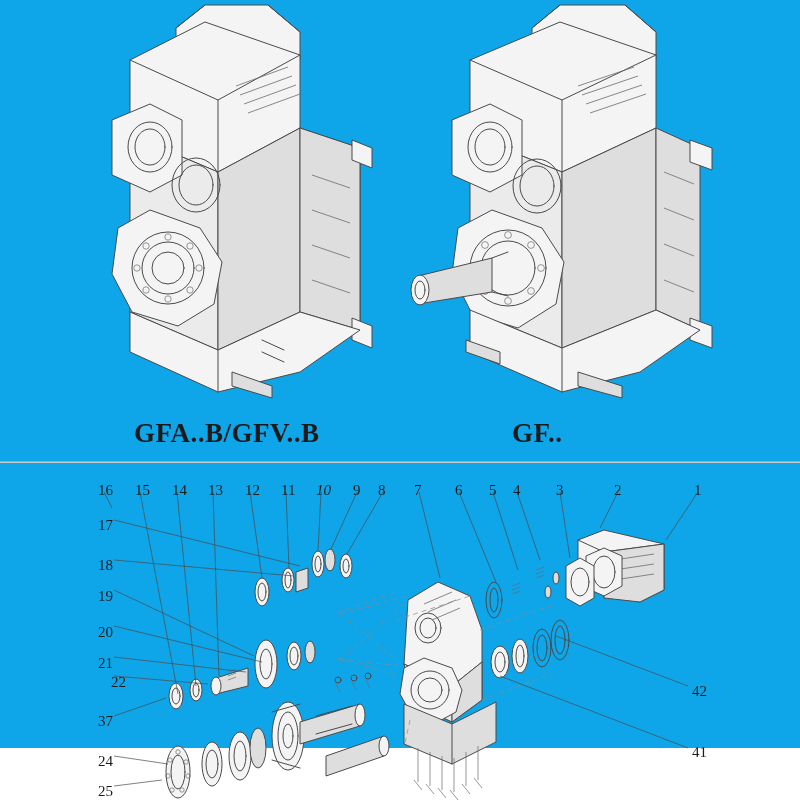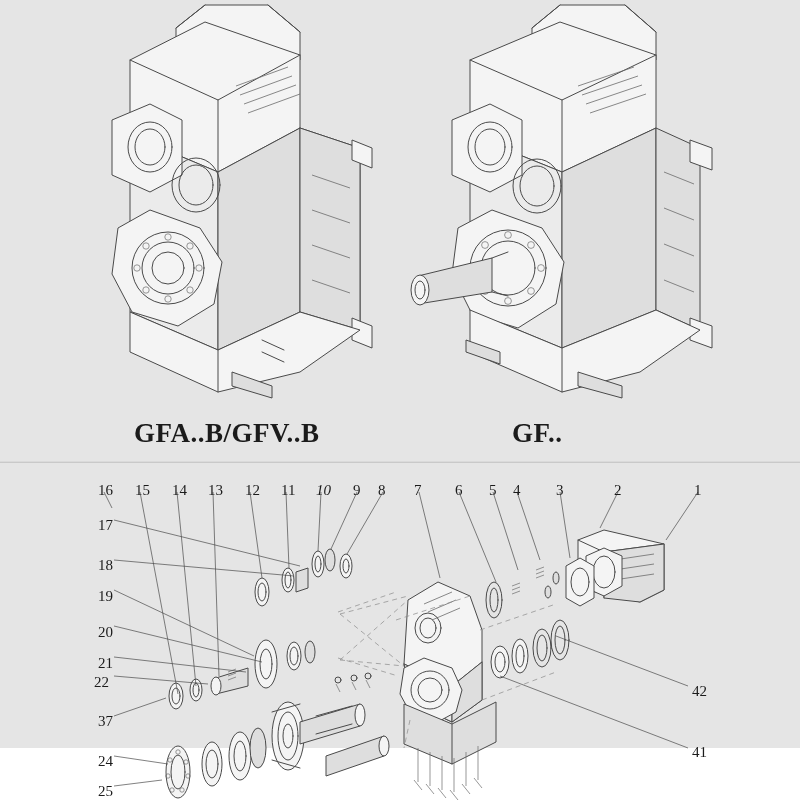--- a/index.html
+++ b/index.html
@@ -11,21 +11,21 @@
     width: 800px;
     height: 800px;
     font-family: "Liberation Serif", serif;
     overflow: hidden;
     position: relative;
   }
   #page {
     position: relative;
     width: 800px;
     height: 748px;
-    background: #e5e5e5;
+    background: #0ea5e9;
   }
   .svg-layer {
     position: absolute;
     left: 0;
     top: 0;
     width: 800px;
     height: 800px;
   }
   .caption {
     position: absolute;
@@ -357,21 +357,21 @@
       <div class="num" style="left: 489px; top: 482px;">5</div>
       <div class="num" style="left: 513px; top: 482px;">4</div>
       <div class="num" style="left: 556px; top: 482px;">3</div>
       <div class="num" style="left: 614px; top: 482px;">2</div>
       <div class="num" style="left: 694px; top: 482px;">1</div>
       <div class="num" style="left: 98px; top: 517px;">17</div>
       <div class="num" style="left: 98px; top: 557px;">18</div>
       <div class="num" style="left: 98px; top: 588px;">19</div>
       <div class="num" style="left: 98px; top: 624px;">20</div>
       <div class="num" style="left: 98px; top: 655px;">21</div>
-      <div class="num" style="left: 94px; top: 674px;">22</div>
+      <div class="num" style="left: 111px; top: 674px;">22</div>
       <div class="num" style="left: 98px; top: 713px;">37</div>
       <div class="num" style="left: 98px; top: 753px;">24</div>
       <div class="num" style="left: 98px; top: 783px; text-align: right;">25</div>
       <div class="num" style="left: 692px; top: 683px;">42</div>
       <div class="num" style="left: 692px; top: 744px;">41</div>
     </div>
 
 </div>
 
 </body></html>

